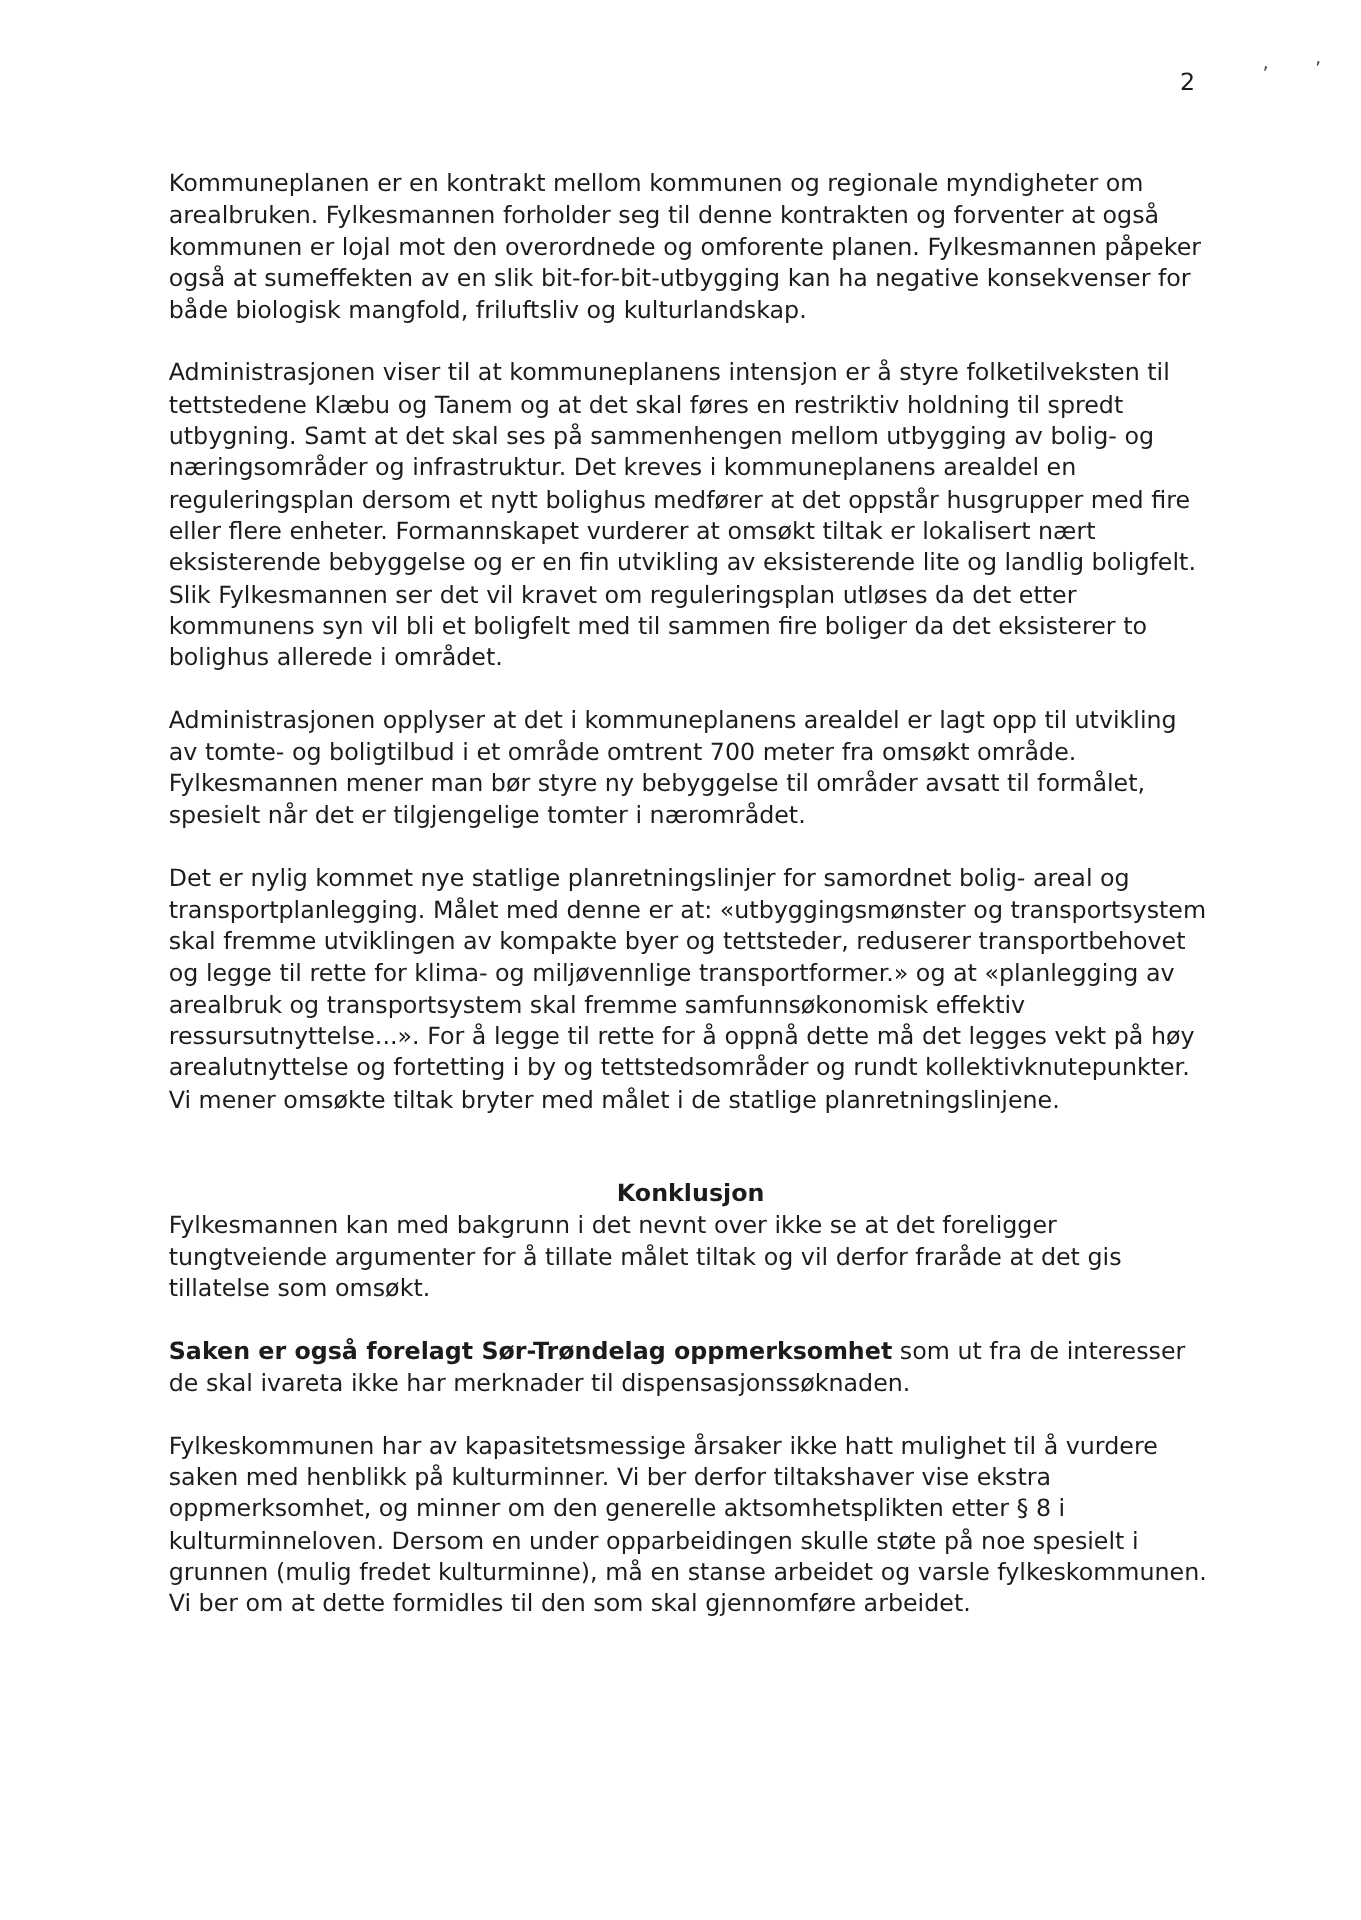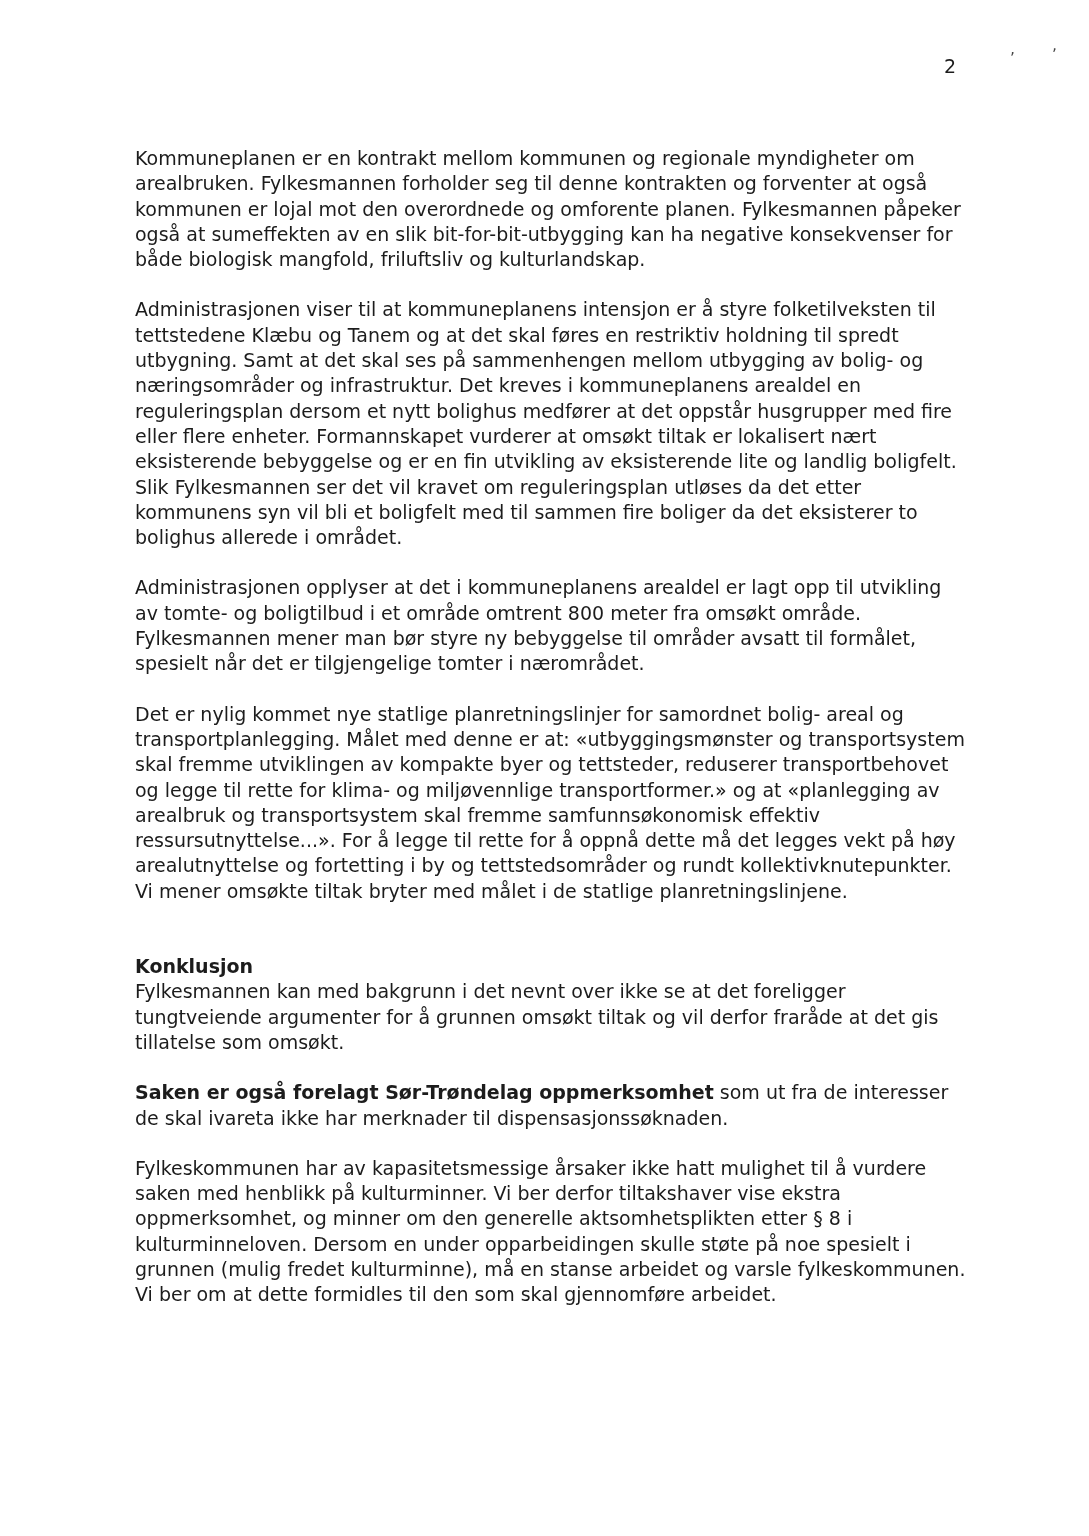--- a/index.html
+++ b/index.html
@@ -26,48 +26,49 @@
   }
   .artifact {
     position: absolute;
     font-size: 15px;
     color: #444444;
   }
   .artifact-1 { top: 50px; left: 1010px; }
   .artifact-2 { top: 46px; left: 1052px; }
   .doc-body {
     position: absolute;
-    top: 146px;
+    top: 135px;
     left: 135px;
     width: 835px;
     font-size: 19px;
     line-height: 25.3px;
     text-align: left;
   }
   .doc-body p {
     margin: 0 0 25px 0;
   }
   .doc-body p.heading {
     margin: 50px 0 0 0;
     font-weight: bold;
+    text-align: center;
   }
   .run-normal { font-style: normal; font-weight: normal; }
   .run-italic { }
   .run-bold   { font-weight: bold; }
 </style>
 </head>
 <body>
 
 <div class="page">
   <div class="page-number">2</div>
   <div class="artifact artifact-1">’</div>
   <div class="artifact artifact-2">ʼ</div>
   <div class="doc-body">
       <p class="paragraph"><span class="run-normal">Kommuneplanen er en kontrakt mellom kommunen og regionale myndigheter om arealbruken. Fylkesmannen forholder seg til denne kontrakten og forventer at også kommunen er lojal mot den overordnede og omforente planen. Fylkesmannen påpeker også at sumeffekten av en slik bit-for-bit-utbygging kan ha negative konsekvenser for både biologisk mangfold, friluftsliv og kulturlandskap.</span></p>
       <p class="paragraph"><span class="run-normal">Administrasjonen viser til at kommuneplanens intensjon er å styre folketilveksten til tettstedene Klæbu og Tanem og at det skal føres en restriktiv holdning til spredt utbygning. Samt at det skal ses på sammenhengen mellom utbygging av bolig- og næringsområder og infrastruktur. Det kreves i kommuneplanens arealdel en reguleringsplan dersom et nytt bolighus medfører at det oppstår husgrupper med fire eller flere enheter. Formannskapet vurderer at omsøkt tiltak er lokalisert nært eksisterende bebyggelse og er en fin utvikling av eksisterende lite og landlig boligfelt. Slik Fylkesmannen ser det vil kravet om reguleringsplan utløses da det etter kommunens syn vil bli et boligfelt med til sammen fire boliger da det eksisterer to bolighus allerede i området.</span></p>
-      <p class="paragraph"><span class="run-normal">Administrasjonen opplyser at det i kommuneplanens arealdel er lagt opp til utvikling av tomte- og boligtilbud i et område omtrent 800 meter fra omsøkt område. Fylkesmannen mener man bør styre ny bebyggelse til områder avsatt til formålet, spesielt når det er tilgjengelige tomter i nærområdet.</span></p>
+      <p class="paragraph"><span class="run-normal">Administrasjonen opplyser at det i kommuneplanens arealdel er lagt opp til utvikling av tomte- og boligtilbud i et område omtrent 700 meter fra omsøkt område. Fylkesmannen mener man bør styre ny bebyggelse til områder avsatt til formålet, spesielt når det er tilgjengelige tomter i nærområdet.</span></p>
       <p class="paragraph"><span class="run-normal">Det er nylig kommet nye statlige planretningslinjer for samordnet bolig- areal og transportplanlegging. Målet med denne er at: </span><span class="run-italic">«utbyggingsmønster og transportsystem skal fremme utviklingen av kompakte byer og tettsteder, reduserer transportbehovet og legge til rette for klima- og miljøvennlige transportformer.»</span><span class="run-normal"> og at </span><span class="run-italic">«planlegging av arealbruk og transportsystem skal fremme samfunnsøkonomisk effektiv ressursutnyttelse...»</span><span class="run-normal">. For å legge til rette for å oppnå dette må det legges vekt på høy arealutnyttelse og fortetting i by og tettstedsområder og rundt kollektivknutepunkter. Vi mener omsøkte tiltak bryter med målet i de statlige planretningslinjene.</span></p>
       <p class="heading"><span class="run-bold">Konklusjon</span></p>
-      <p class="paragraph"><span class="run-normal">Fylkesmannen kan med bakgrunn i det nevnt over ikke se at det foreligger tungtveiende argumenter for å grunnen omsøkt tiltak og vil derfor fraråde at det gis tillatelse som omsøkt.</span></p>
+      <p class="paragraph"><span class="run-normal">Fylkesmannen kan med bakgrunn i det nevnt over ikke se at det foreligger tungtveiende argumenter for å tillate målet tiltak og vil derfor fraråde at det gis tillatelse som omsøkt.</span></p>
       <p class="paragraph"><span class="run-bold">Saken er også forelagt Sør-Trøndelag oppmerksomhet</span><span class="run-normal"> som ut fra de interesser de skal ivareta ikke har merknader til dispensasjonssøknaden.</span></p>
       <p class="paragraph"><span class="run-normal">Fylkeskommunen har av kapasitetsmessige årsaker ikke hatt mulighet til å vurdere saken med henblikk på kulturminner. Vi ber derfor tiltakshaver vise ekstra oppmerksomhet, og minner om den generelle aktsomhetsplikten etter § 8 i kulturminneloven. Dersom en under opparbeidingen skulle støte på noe spesielt i grunnen (mulig fredet kulturminne), må en stanse arbeidet og varsle fylkeskommunen. Vi ber om at dette formidles til den som skal gjennomføre arbeidet.</span></p>
     </div>
 </div>
 
 </body></html>

